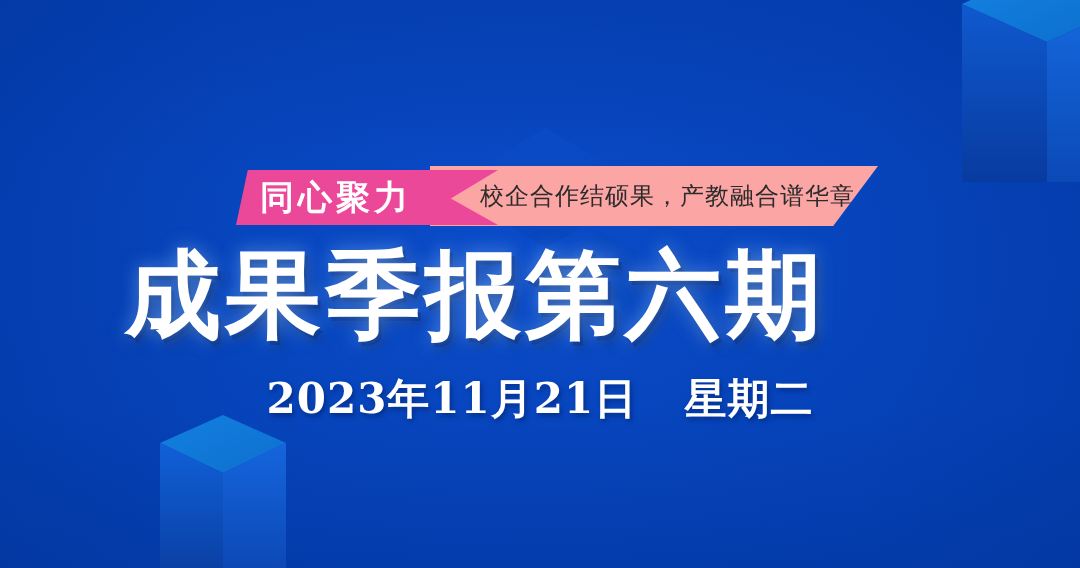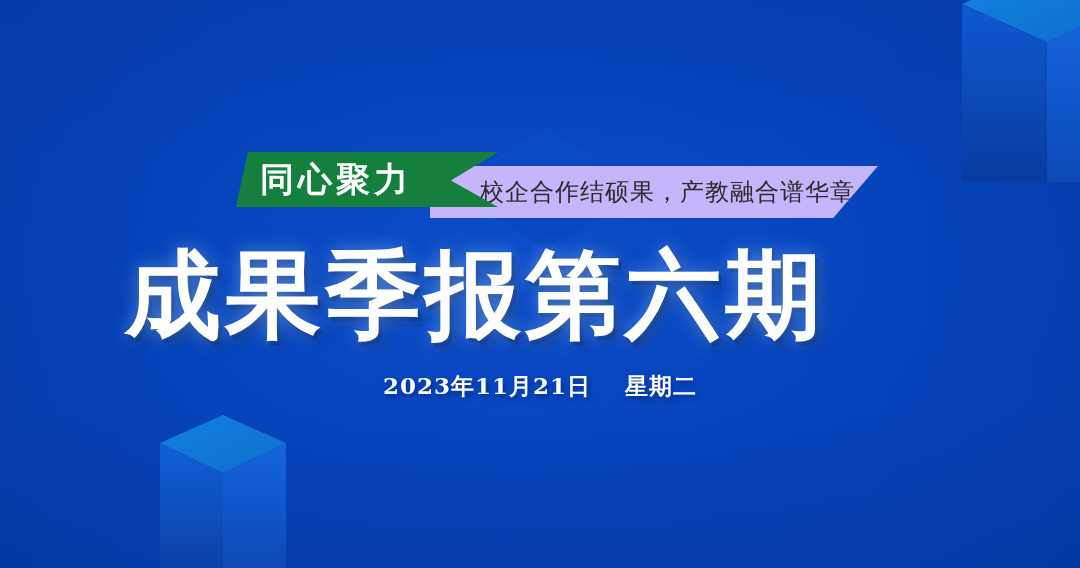--- a/index.html
+++ b/index.html
@@ -70,43 +70,43 @@
     height: 568px;
     pointer-events: none;
   }
 
   
   #ribbon-white {
     position: absolute;
     left: 430px;
     top: 166px;
     width: 448px;
-    height: 52px;
-    background: #c4b5fd;
+    height: 60px;
+    background: #fca5a5;
     clip-path: polygon(0 0, 100% 0, 90% 100%, 0% 100%);
     display: flex;
     align-items: center;
   }
   #ribbon-subtitle {
     margin-left: 50px;
     font-size: 24px;
     letter-spacing: 1px;
     color: #2b2b2b;
     white-space: nowrap;
     font-family: "Liberation Sans", "DejaVu Sans", sans-serif;
   }
 
   
   #ribbon-orange {
     position: absolute;
     left: 236px;
-    top: 152px;
+    top: 170px;
     width: 262px;
     height: 55px;
-    background: #15803d;
+    background: #ec4899;
     clip-path: polygon(4.5% 0, 100% 0, 82% 52%, 100% 100%, 0% 100%);
     display: flex;
     align-items: center;
     justify-content: flex-start;
   }
   #ribbon-tag-label {
     margin-left: 24px;
     font-size: 34px;
     font-weight: bold;
     color: #ffffff;
@@ -137,21 +137,21 @@
 
   
   #dateline {
     position: absolute;
     left: 0;
     top: 371px;
     width: 1080px;
     text-align: center;
     font-family: "DejaVu Serif", "Liberation Serif", serif;
     font-weight: bold;
-    font-size: 23px;
+    font-size: 42px;
     color: #ffffff;
     letter-spacing: 1px;
     text-shadow: 2px 3px 5px rgba(1,30,95,0.55);
     white-space: nowrap;
   }
   #dateline .gap { display: inline-block; width: 16px; }
 </style>
 </head>
 <body>
 

